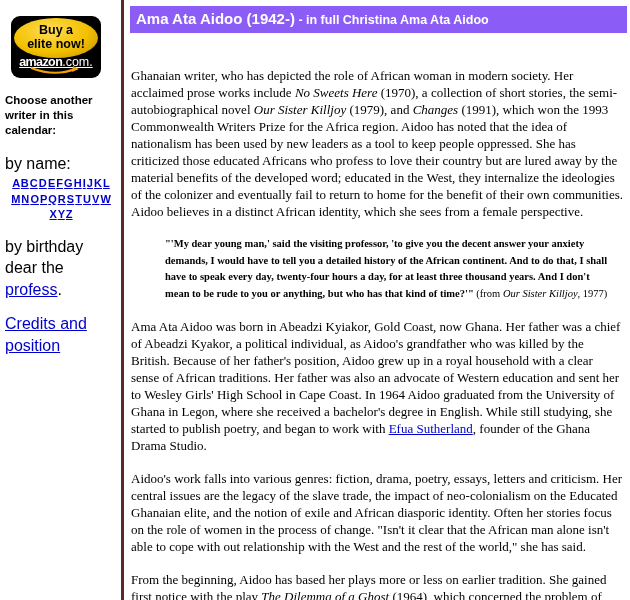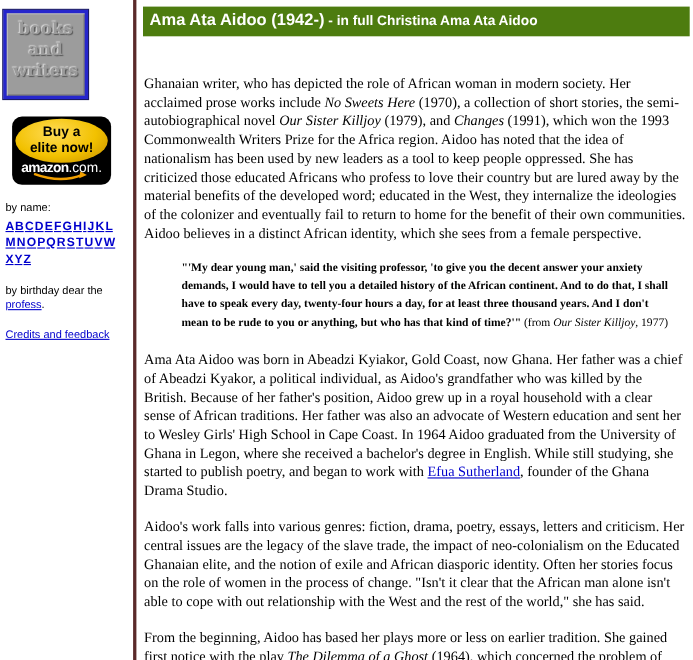--- a/index.html
+++ b/index.html
@@ -27,79 +27,75 @@
   }
   .amazon-ellipse {
     position: absolute; left: 3px; top: 2px; width: 84px; height: 40px;
     border-radius: 50%;
     background: radial-gradient(ellipse at 42% 32%, #ffdb55 0%, #f2c100 55%, #c08a00 100%);
     display: flex; flex-direction: column; align-items: center; justify-content: center;
     color: #000; font-weight: bold; font-size: 12.5px; line-height: 1.1;
   }
   .amazon-brand {
     position: absolute; left: 0; right: 0; bottom: 10px; text-align: center;
-    color: #fff; font-size: 12.5px; line-height: 1;
+    color: #fff; font-size: 12.5px; line-height: 1; text-decoration: underline;
   }
   .amz-bold { font-weight: bold; letter-spacing: -0.6px; }
   .amz-smile { position: absolute; left: 18px; bottom: 3px; }
   
   .side-heading { margin: 15px 4px 0 5px; font-weight: bold; font-size: 11.5px; line-height: 1.3; }
-  .side-text { margin: 13px 4px 0 5px; font-size: 10px; line-height: 1.35; }
+  .side-text { margin: 13px 4px 0 5px; font-size: 16px; line-height: 1.35; }
   .byname { margin-top: 15px; }
-  .alphabet { margin-top: 2px; font-size: 11px; font-weight: bold; word-spacing: -2px; line-height: 1.4; }
+  .alphabet { margin-top: 2px; font-size: 11px; font-weight: bold; word-spacing: -2px; line-height: 1.4; text-align: center; }
   .lnk { color: #0000cc; text-decoration: underline; cursor: pointer; }
   .bold { font-weight: bold; }
   .it { font-style: italic; }
   
   .divider { position: absolute; left: 121px; top: 0; width: 3px; height: 600px; background: #5a2a2a; }
   
   .content { position: absolute; left: 130px; top: 0; width: 497px; }
-  .title-bar { margin-top: 6px; background: #4d7c0f; color: #fff; padding: 4px 6px 5px 6px; font-weight: bold; }
+  .title-bar { margin-top: 6px; background: #8b5cf6; color: #fff; padding: 4px 6px 5px 6px; font-weight: bold; }
   .title-main { font-size: 15px; }
   .title-sub { font-size: 12.5px; }
   .body-p {
     margin: 16px 3px 0 1px; font-family: "Liberation Serif", serif;
     font-size: 13px; line-height: 17px;
   }
   .first-p { margin-top: 34px; }
   .quote {
     margin: 16px 14px 0 35px; font-family: "Liberation Serif", serif;
     font-size: 10.5px; line-height: 16.5px; font-weight: bold;
   }
   .quote .plain { font-weight: normal; text-align: right; }
 </style>
 </head>
 <body>
 
 <div class="sidebar">
-  <a class="logo">
-    <span class="logo-line">books</span>
-    <span class="logo-line">and</span>
-    <span class="logo-line">writers</span>
-  </a>
 
   <a class="amazon">
     <span class="amazon-ellipse">
       <span>Buy a</span>
       <span>elite now!</span>
     </span>
     <span class="amazon-brand"><span class="amz-bold">amazon</span><span>.com.</span></span>
     <svg class="amz-smile" width="52" height="9" viewBox="0 0 52 9">
       <path d="M2 2 Q 26 11 46 3" stroke="#f2a000" fill="none" stroke-width="2.2"></path>
       <path d="M44 0 L 50 3 L 43 6 Z" fill="#f2a000"></path>
     </svg>
   </a>
 
+  <div class="side-heading">Choose another writer in this calendar:</div>
 
   <div class="side-text byname">by name:</div>
   <div class="side-text alphabet"><a class="lnk">A</a> <a class="lnk">B</a> <a class="lnk">C</a> <a class="lnk">D</a> <a class="lnk">E</a> <a class="lnk">F</a> <a class="lnk">G</a> <a class="lnk">H</a> <a class="lnk">I</a> <a class="lnk">J</a> <a class="lnk">K</a> <a class="lnk">L</a><br><a class="lnk">M</a> <a class="lnk">N</a> <a class="lnk">O</a> <a class="lnk">P</a> <a class="lnk">Q</a> <a class="lnk">R</a> <a class="lnk">S</a> <a class="lnk">T</a> <a class="lnk">U</a> <a class="lnk">V</a> <a class="lnk">W</a><br><a class="lnk">X</a> <a class="lnk">Y</a> <a class="lnk">Z</a></div>
 
   <div class="side-text"><span>by birthday dear the</span><br><a class="lnk">profess</a><span>.</span></div>
 
-  <div class="side-text"><a class="lnk">Credits and feedback</a></div>
+  <div class="side-text"><a class="lnk">Credits and position</a></div>
 
 </div>
 
 <div class="divider"></div>
 
 <div class="content">
   <div class="title-bar">
     <span class="title-main">Ama Ata Aidoo (1942-)</span><span class="title-sub"> - in full Christina Ama Ata Aidoo</span>
   </div>
 

